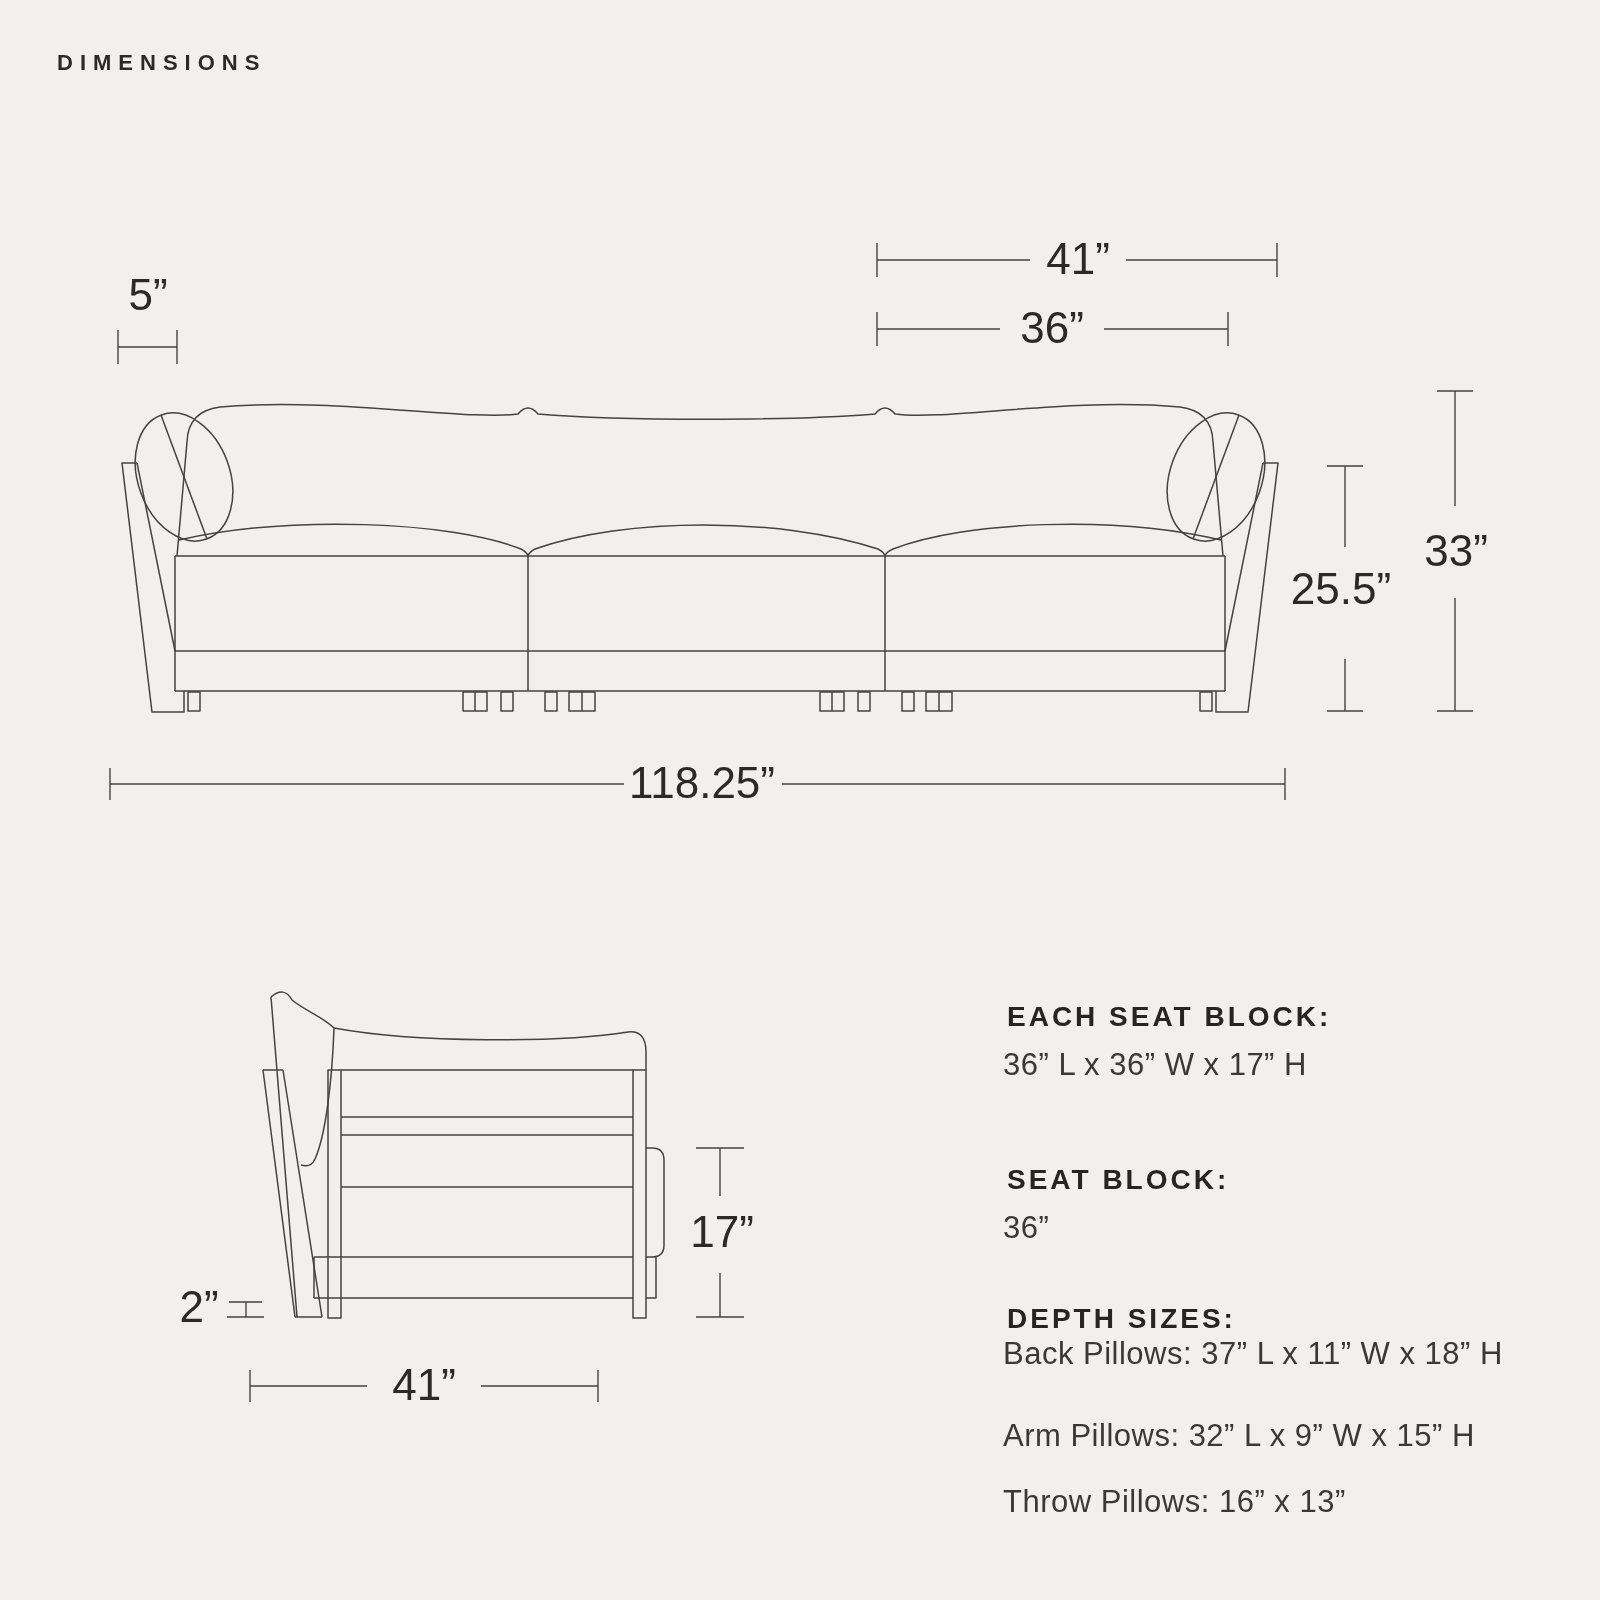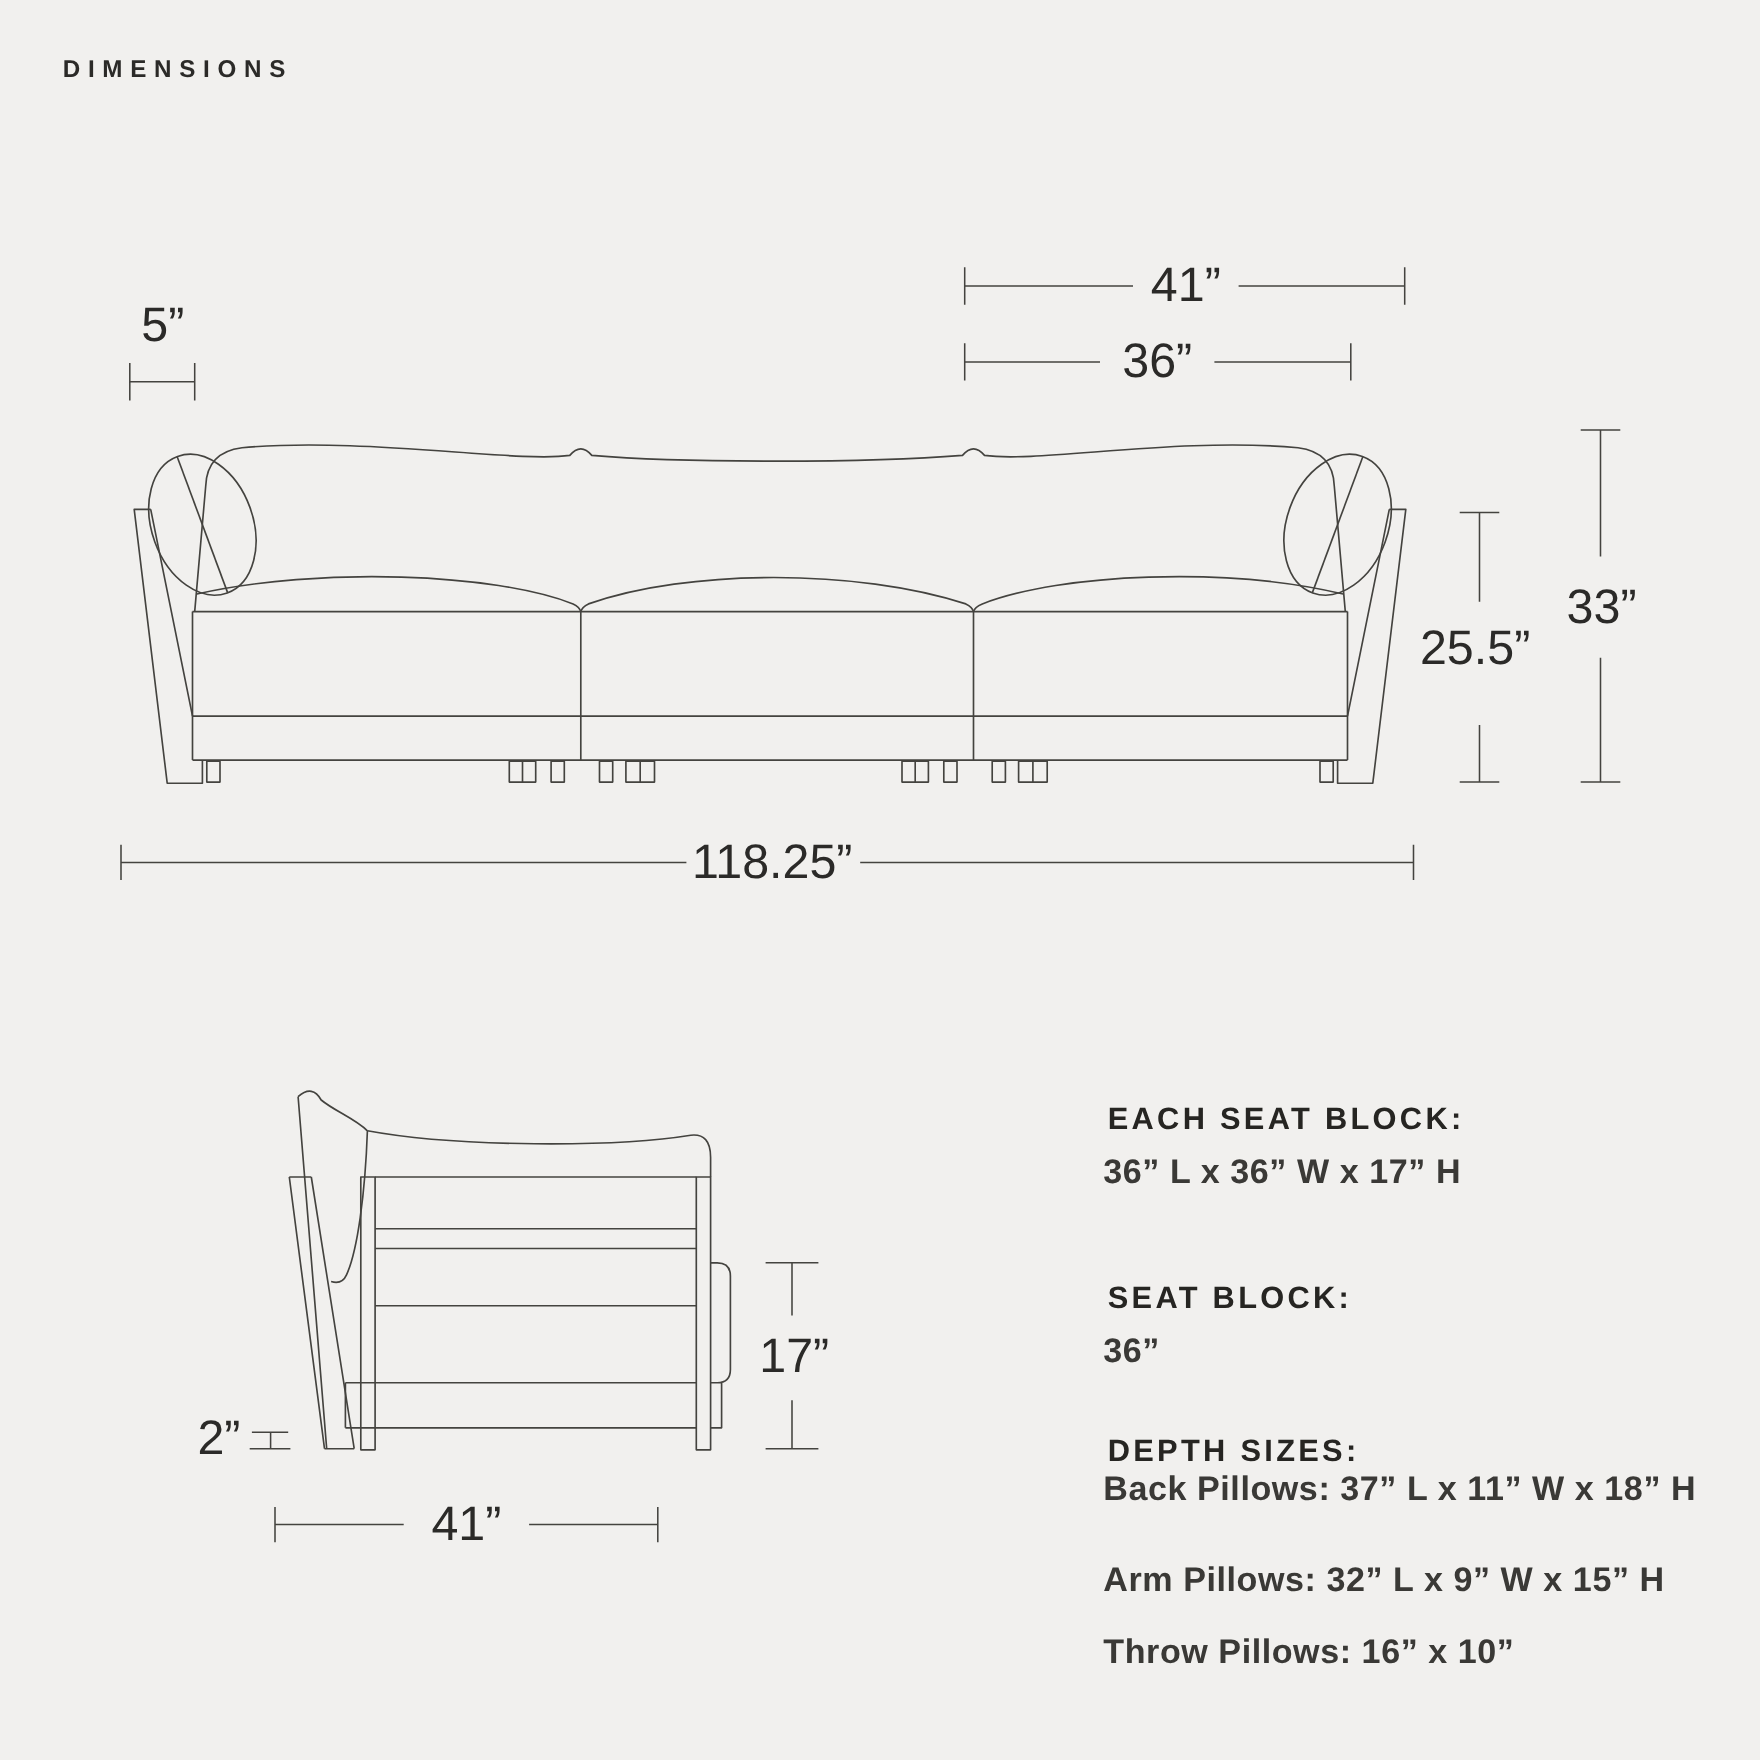--- a/index.html
+++ b/index.html
@@ -20,21 +20,21 @@
     font-family:"Liberation Sans", sans-serif;
     font-size:44px;fill:#2b2a28;text-anchor:middle;
   }
   .specs{position:absolute;left:1003px;top:997px;width:580px;}
   .specs .block-heading{
     position:absolute;left:0;margin:4px;
     font-size:28px;font-weight:bold;letter-spacing:3px;color:#262522;white-space:nowrap;
   }
   .specs .block-line{
     position:absolute;left:0;margin:0;
-    font-size:31px;font-weight:bold;letter-spacing:0.5px;color:#3a3936;white-space:nowrap;
+    font-size:31px;font-weight:normal;letter-spacing:0.5px;color:#3a3936;white-space:nowrap;
   }
 </style>
 </head>
 <body>
 
 <div class="page-title">DIMENSIONS</div>
 
 <svg width="1600" height="1600" viewBox="0 0 1600 1600">
 
   <g>
@@ -157,14 +157,14 @@
 <div class="specs">
   <p class="block-heading" style="top:0px">EACH SEAT BLOCK:</p>
   <p class="block-line" style="top:50px">36” L x 36” W x 17” H</p>
 
   <p class="block-heading" style="top:163px">SEAT BLOCK:</p>
   <p class="block-line" style="top:213px">36”</p>
 
   <p class="block-heading" style="top:302px">DEPTH SIZES:</p>
   <p class="block-line" style="top:339px">Back Pillows: 37” L x 11” W x 18” H</p>
   <p class="block-line" style="top:421px">Arm Pillows: 32” L x 9” W x 15” H</p>
-  <p class="block-line" style="top:487px">Throw Pillows: 16” x 10”</p>
+  <p class="block-line" style="top:487px">Throw Pillows: 16” x 13”</p>
 </div>
 
 </body></html>

